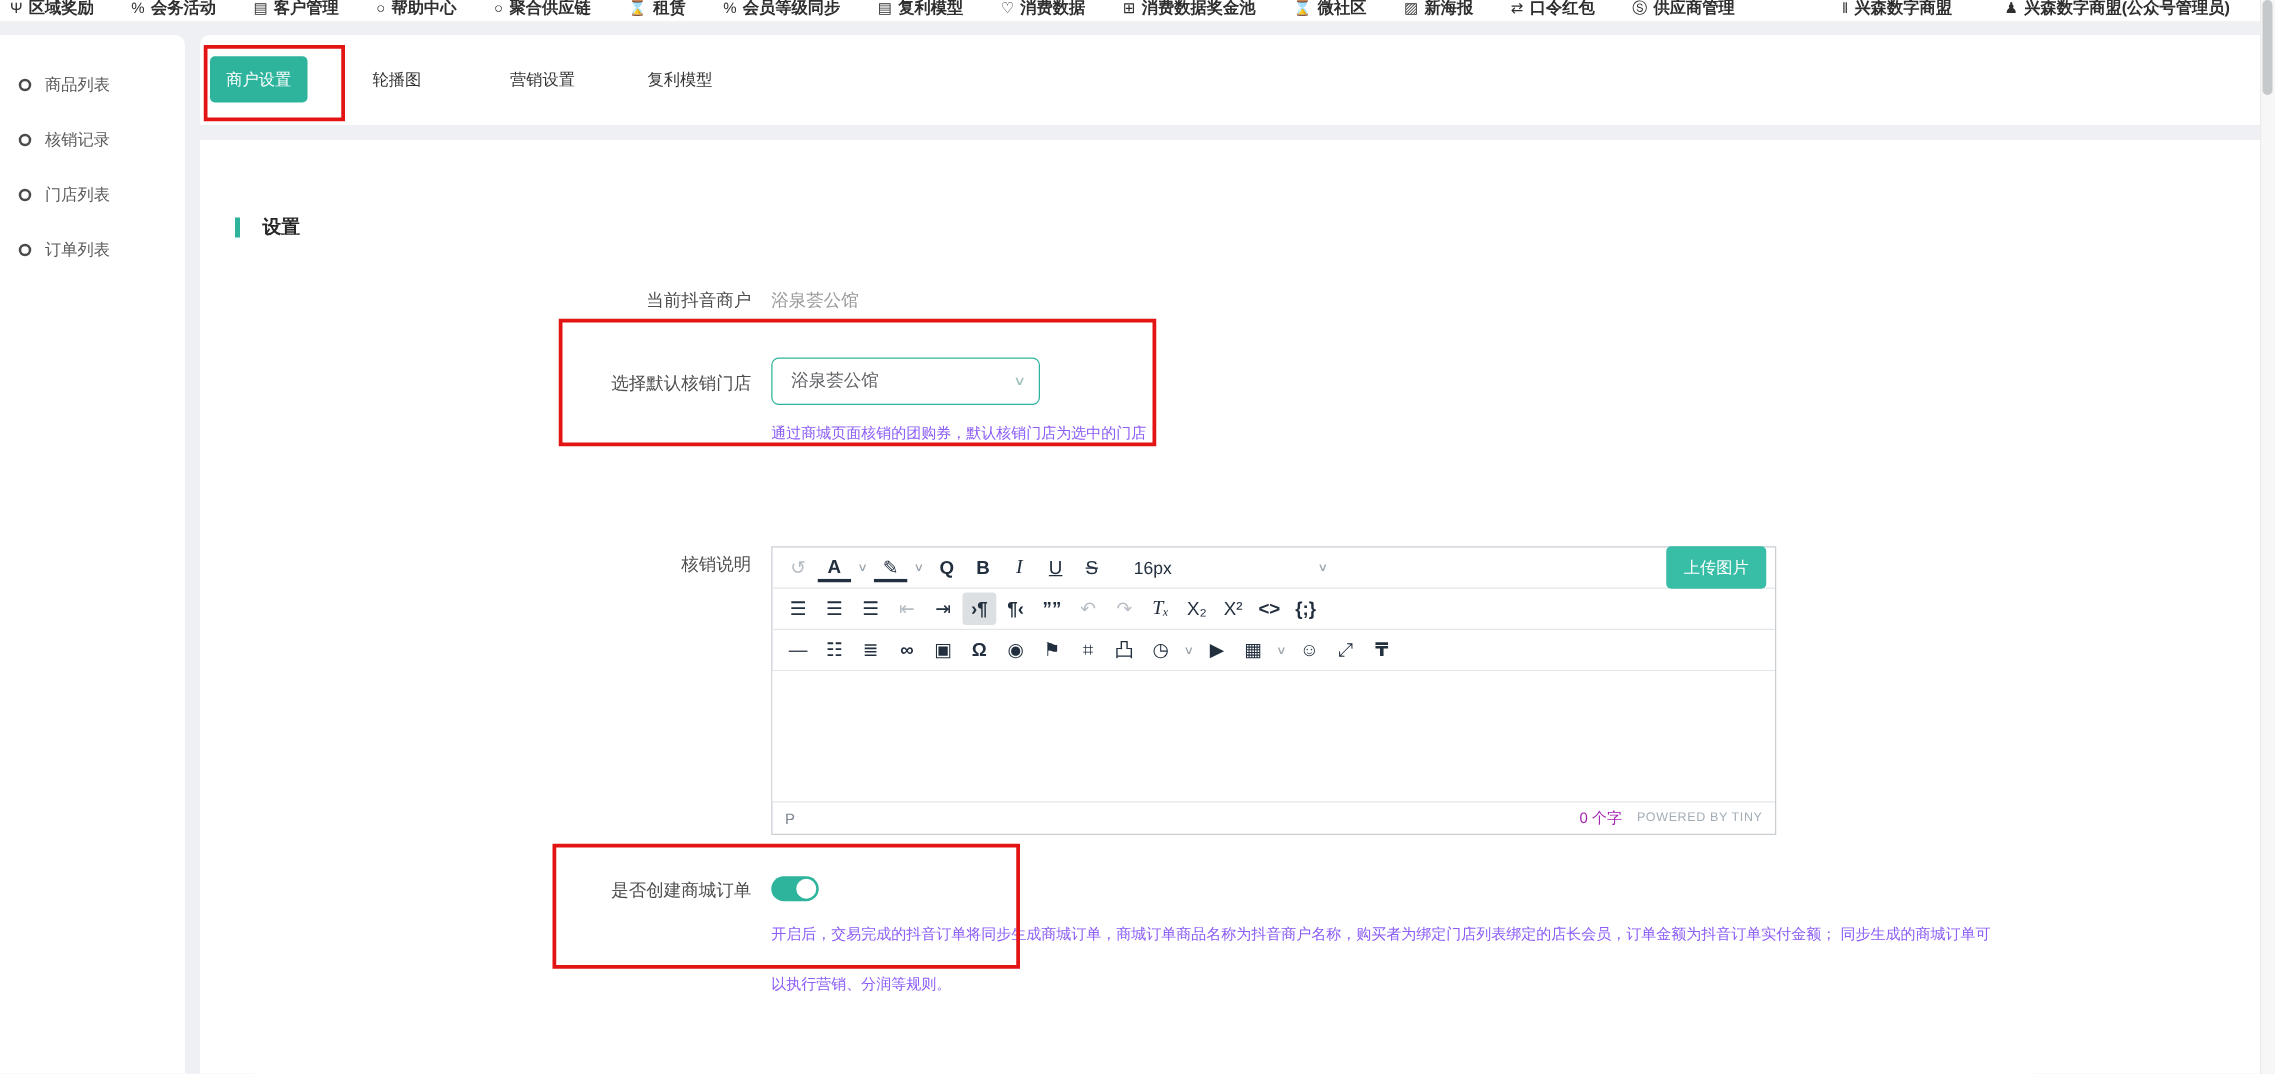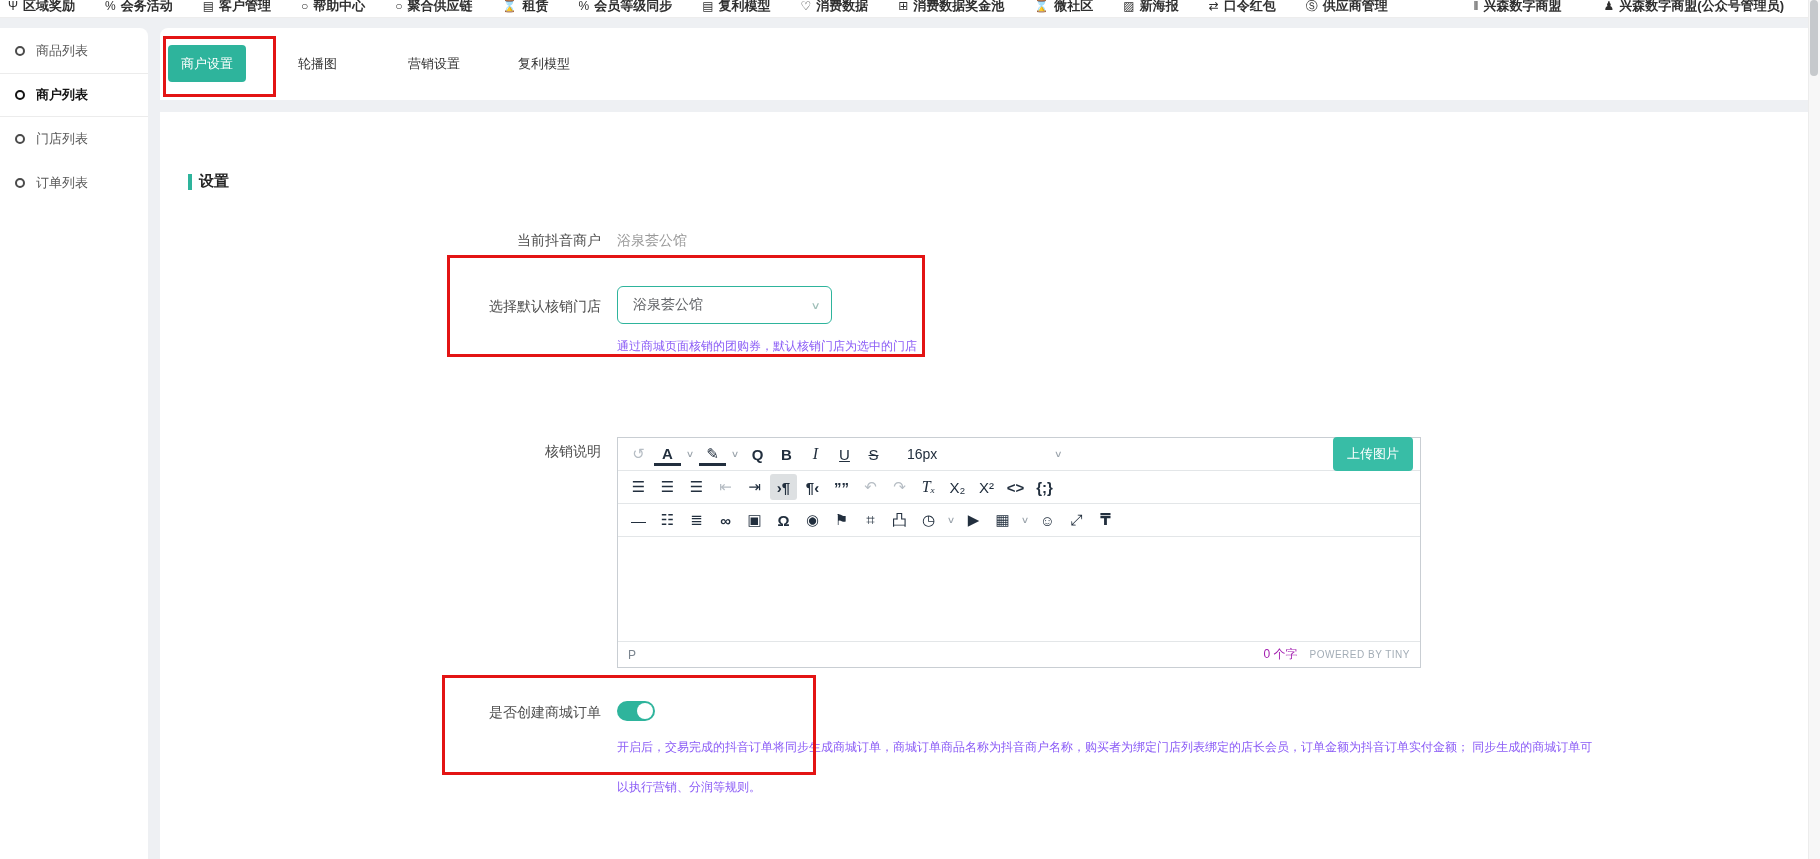--- a/index.html
+++ b/index.html
@@ -14,35 +14,35 @@
   .page{position:relative;width:1820px;height:859px;background:var(--page-bg);overflow:hidden;}
 
   
   .topnav{position:absolute;left:0;top:0;width:1808px;height:18px;background:#fff;border-bottom:1px solid #ededed;overflow:hidden;display:flex;}
   .nav-left{display:flex;gap:30px;padding-left:8px;margin-top:-5px;white-space:nowrap;}
   .nav-right{margin-left:auto;display:flex;gap:42px;padding-right:24px;margin-top:-5px;white-space:nowrap;}
   .nav-item{display:flex;align-items:center;gap:5px;font-size:13px;font-weight:600;color:#2f2f2f;line-height:20px;cursor:pointer;}
   .nav-icon{font-size:12px;font-weight:400;color:#2f2f2f;}
 
   
-  .sidebar{position:absolute;left:0;top:28px;width:148px;height:831px;background:#fff;border-radius:0 8px 0 0;padding-top:1px;}
+  .sidebar{position:absolute;left:0;top:28px;width:148px;height:831px;background:#fff;border-radius:0 8px 0 0;padding-top:18px;}
   .side-item{height:44px;display:flex;align-items:center;gap:11px;padding-left:15px;font-size:13px;color:#595959;cursor:pointer;}
   .side-item .circ{width:10px;height:10px;border:2px solid #4a4a4a;border-radius:50%;flex:none;}
   .side-item.active{color:#141414;font-weight:700;border-top:1px solid #ececec;border-bottom:1px solid #ececec;}
   .side-item.active .circ{border-color:#141414;}
 
   
   .tabcard{position:absolute;left:160px;top:28px;width:1648px;height:72px;background:#fff;border-radius:8px 0 0 0;}
   .tab-btn{position:absolute;left:8px;top:17px;height:37px;padding:0 13px;background:var(--accent);color:#fff;border:none;border-radius:4px;font-size:13px;display:flex;align-items:center;cursor:pointer;font-family:Liberation Sans, sans-serif;}
   .tab{position:absolute;top:0;height:72px;display:flex;align-items:center;font-size:13px;color:#333;cursor:pointer;}
   .tab.p1{left:138px}.tab.p2{left:248px}.tab.p3{left:358px}
 
   
   .maincard{position:absolute;left:160px;top:112px;width:1648px;height:747px;background:#fff;}
-  .sec-title{position:absolute;left:28px;top:60px;display:flex;align-items:center;gap:7px;text-align:center;}
+  .sec-title{position:absolute;left:28px;top:60px;display:flex;align-items:center;gap:18px;text-align:center;}
   .sec-bar{width:4px;height:16px;background:var(--accent);}
   .sec-text{font-size:15px;font-weight:700;color:#262626;}
 
   .flabel{position:absolute;left:221px;width:220px;text-align:right;font-size:14px;color:#4d4d4d;white-space:nowrap;}
   .fvalue{position:absolute;left:457px;font-size:14px;color:#999;white-space:nowrap;}
   .fhint{position:absolute;left:457px;font-size:12px;color:#8b5cf6;white-space:nowrap;}
 
   .select{position:absolute;left:457px;top:174px;width:215px;height:38px;border:1px solid var(--accent);border-radius:6px;background:#fff;display:flex;align-items:center;padding:0 12px 0 15px;cursor:pointer;}
   .select-value{font-size:14px;color:#606266;flex:1;}
   .select-arrow{font-size:10px;color:#9fbfb8;transform:scaleX(1.4);}
@@ -158,23 +158,23 @@
           <span class="nav-label">兴森数字商盟(公众号管理员)</span>
         </div>
       </div>
   </header>
 
   <aside class="sidebar">
       <div class="side-item">
         <span class="circ"></span>
         <span>商品列表</span>
       </div>
-      <div class="side-item active">
-        <span class="circ"></span>
-        <span>商户列表</span>
+      <div class="side-item">
+        <span class="circ"></span>
+        <span>核销记录</span>
       </div>
       <div class="side-item">
         <span class="circ"></span>
         <span>门店列表</span>
       </div>
       <div class="side-item">
         <span class="circ"></span>
         <span>订单列表</span>
       </div>
     </aside>

